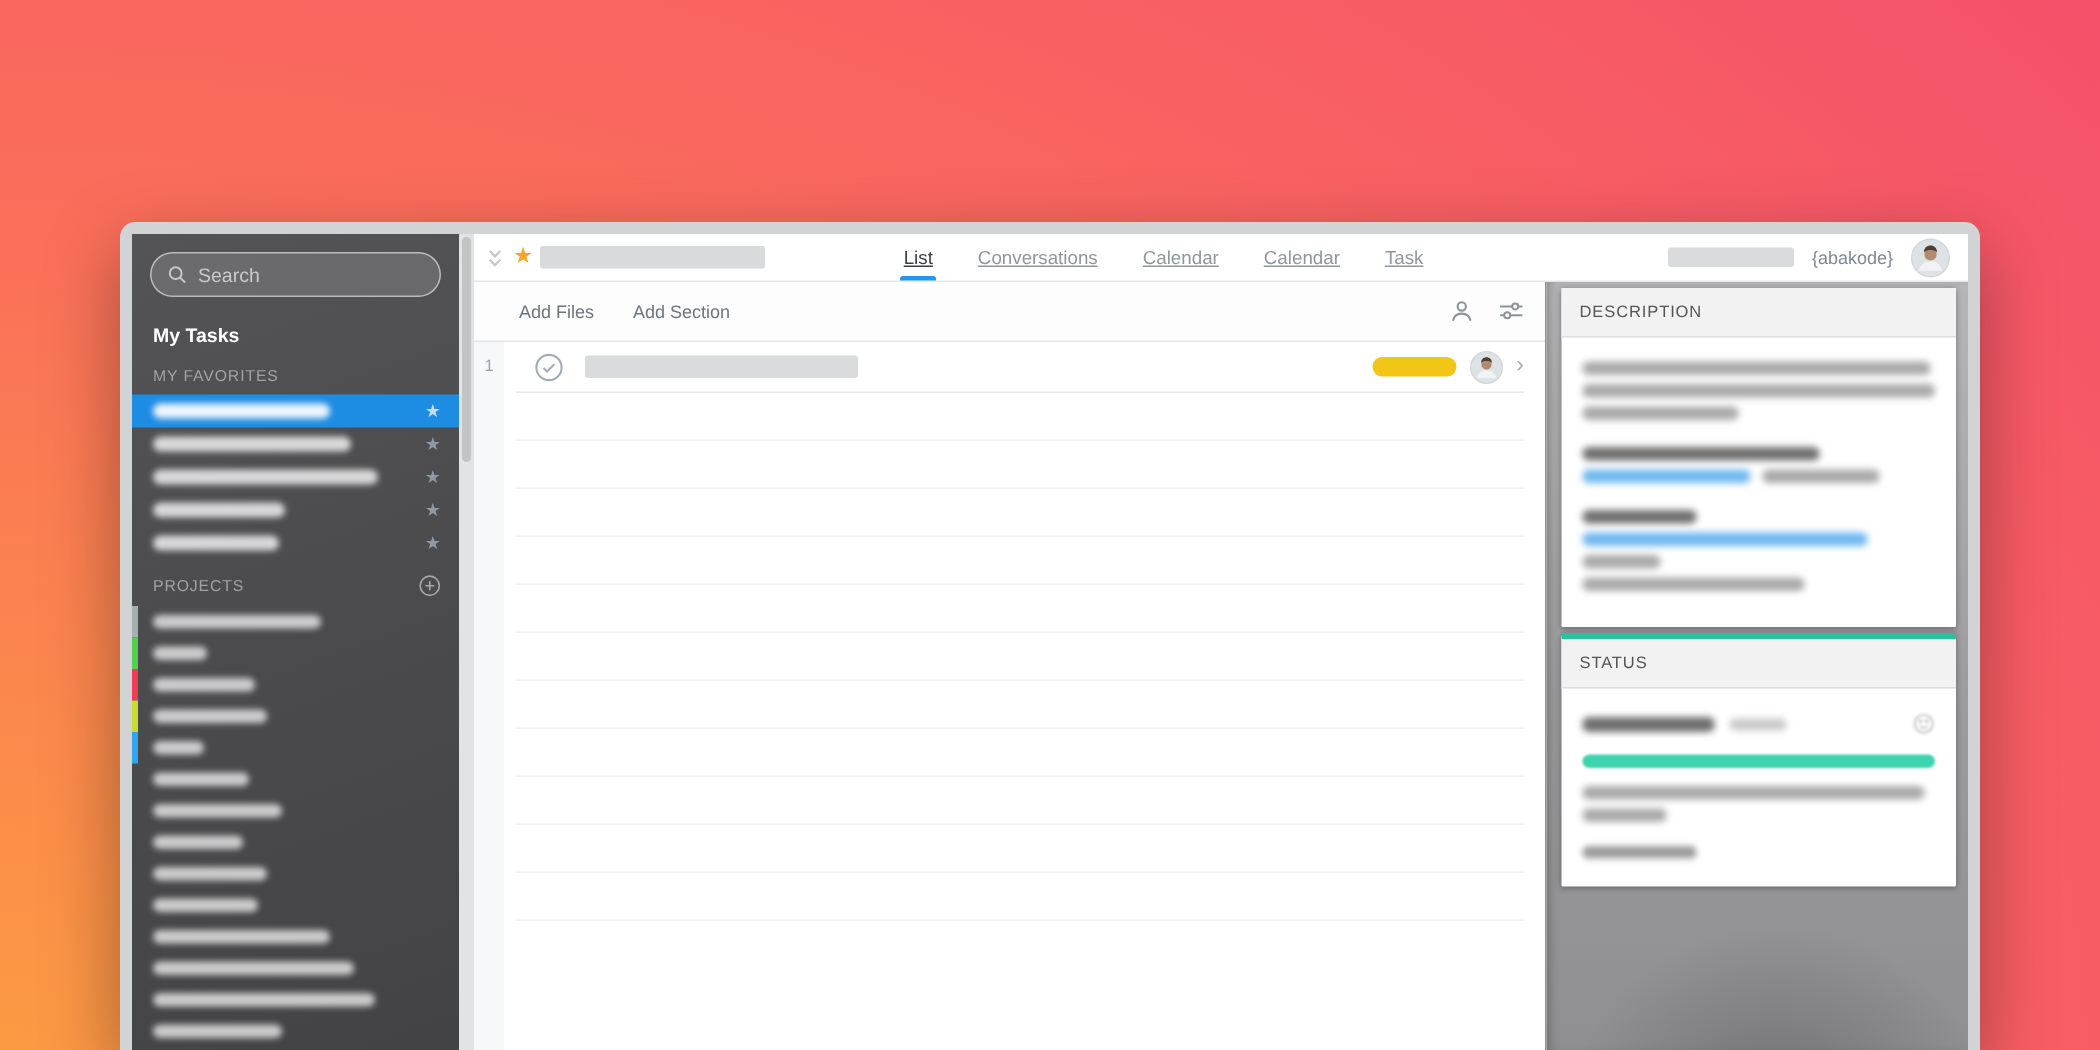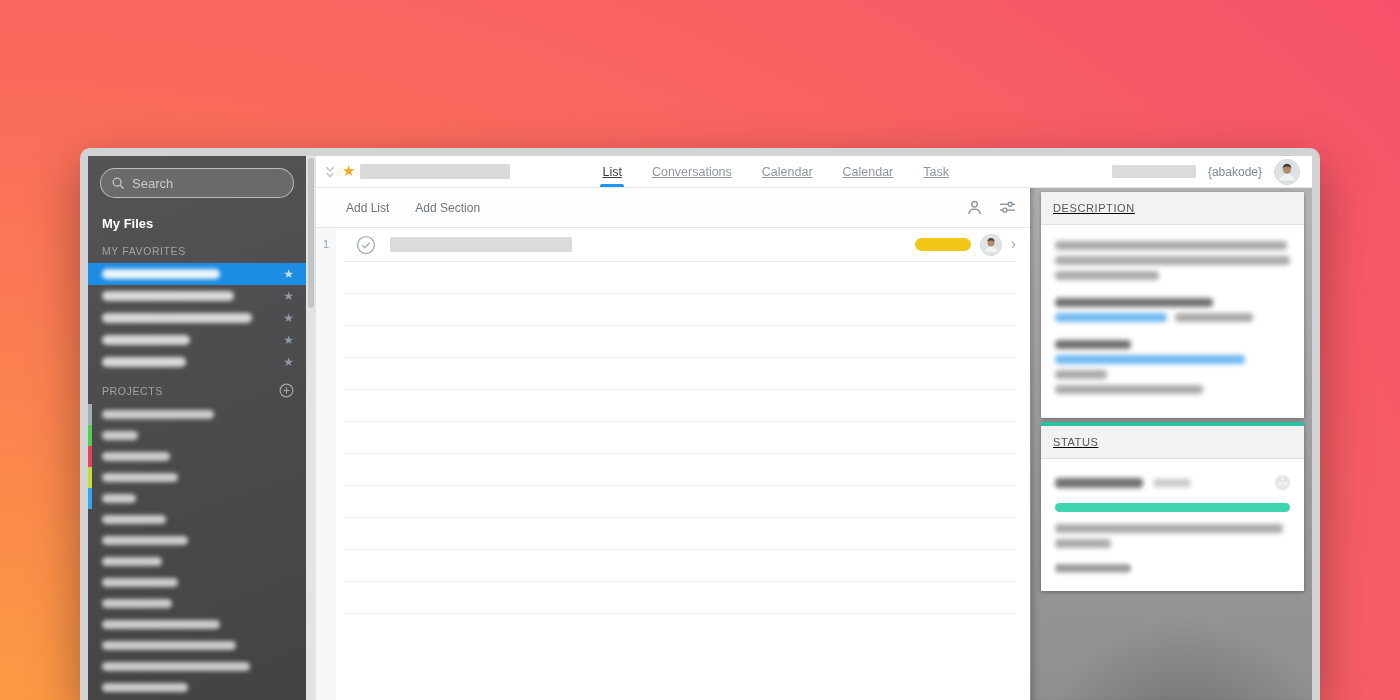--- a/index.html
+++ b/index.html
@@ -80,21 +80,21 @@
   .tag-pill { width:56px; height:13px; border-radius:7px; }
   .chev { font-size:16px; color:#a7b0b9; line-height:1; margin-top:-2px; }
   .empty-row { height:32px; margin:0 14px 0 28px; border-bottom:1px solid #eeeff1; }
 
   
   .detail-pane { width:282px; flex:none; position:relative; padding:4px 8px 0 10px;
     background:linear-gradient(#b6b6b8 0%, #9c9c9e 55%, #8f8f91 100%); overflow:hidden;
     border-left:1px solid #8d8d8f; box-shadow:inset 6px 0 8px -5px rgba(0,0,0,.3); }
   .detail-pane::after { content:""; position:absolute; left:0; right:0; bottom:-40px; height:220px;
     background:radial-gradient(70% 80% at 55% 100%, rgba(90,90,92,.55), rgba(90,90,92,0) 70%); pointer-events:none; }
-  .card { background:#fff; border-radius:1px; box-shadow:0 1px 4px rgba(0,0,0,.35); position:relative; z-index:1;text-decoration:underline; }
+  .card { background:#fff; border-radius:1px; box-shadow:0 1px 4px rgba(0,0,0,.35); position:relative; z-index:1; }
   .card-head { height:33px; background:#f2f2f2; border-bottom:1px solid #dedede;
     display:flex; align-items:center; padding:0 12px; font-size:11px; letter-spacing:.6px; color:#555; }
   .card-body { padding:16px 14px 18px 14px; }
   .bar { height:9px; border-radius:4px; filter:blur(2.4px); }
   .bar.gray { background:#a9a9a9; } .bar.dark { background:#6f6f6f; } .bar.blue { background:#6fb8f0; }
   .lineGap { height:12px; }
   .line { margin-bottom:6px; display:flex; gap:8px; }
   .status-card { margin-top:4px; border-top:4px solid #2ac0a0; }
   .status-namerow { display:flex; align-items:center; gap:10px; }
   .status-namerow .smiley { margin-left:auto; filter:blur(1px); }
@@ -109,21 +109,21 @@
   <div class="win-inner">
 
     <div class="sidebar">
       <div class="search-wrap">
         <svg width="14" height="14" viewBox="0 0 16 16" fill="none" stroke="#c9c9c9" stroke-width="1.5">
             <circle cx="7" cy="7" r="4.5"></circle>
             <path d="M10.5 10.5L14.2 14.2"></path>
           </svg>
         <span class="ph">Search</span>
       </div>
-      <div class="mytasks">My Files</div>
+      <div class="mytasks">My Tasks</div>
       <div class="side-heading">
         <span>MY FAVORITES</span>
       </div>
       <div id="fav-list">
           <div class="side-row selected">
             <span class="txtbar" style="width: 118px;"></span>
             <span class="star">★</span>
           </div>
           <div class="side-row">
             <span class="txtbar" style="width: 132px;"></span>
@@ -232,21 +232,21 @@
           </span>
         </div>
       </div>
 
       <div class="main-body">
 
         <div class="list-panel">
           <div class="gutter"></div>
           <div class="row-num">1</div>
           <div class="toolbar">
-            <span class="tool-btn">Add List</span>
+            <span class="tool-btn">Add Files</span>
             <span class="tool-btn">Add Section</span>
             <div class="tool-icons">
               <svg width="17" height="17" viewBox="0 0 16 16" fill="none" stroke="#8a949c" stroke-width="1.3">
                   <circle cx="8" cy="5" r="2.6"></circle>
                   <path d="M2.5 14c.6-3 2.8-4.5 5.5-4.5s4.9 1.5 5.5 4.5"></path>
                 </svg>
               <svg width="17" height="17" viewBox="0 0 16 16">
                   <g stroke="#8a949c" stroke-width="1.3">
                     <line x1="1" y1="5" x2="15" y2="5"></line>
                     <line x1="1" y1="10.5" x2="15" y2="10.5"></line>

